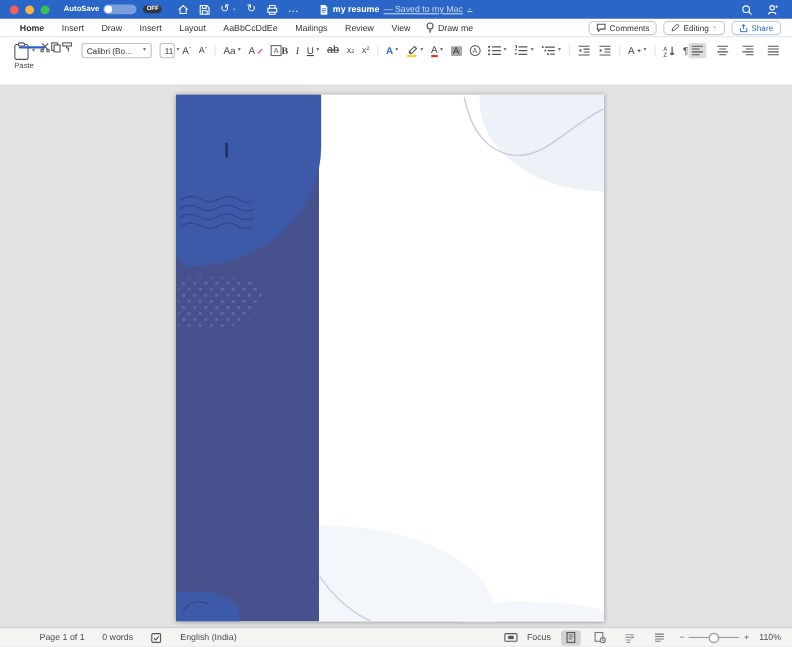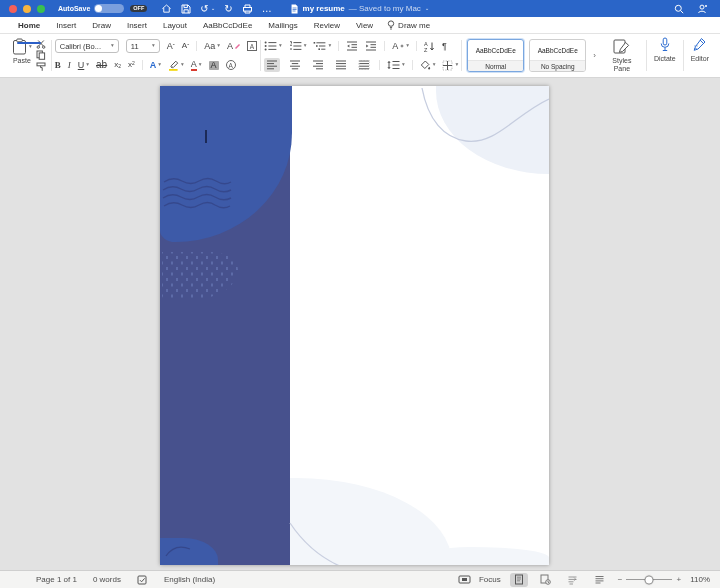--- a/index.html
+++ b/index.html
@@ -13,38 +13,38 @@
   .tl{width:8px;height:8px;border-radius:50%;}
   .tl.red{background:#f3605a;} .tl.yellow{background:#f6b43f;} .tl.green{background:#3ac04f;}
   .autosave{display:flex;align-items:center;gap:4px;margin-left:13px;font-size:7px;font-weight:bold;}
   .toggle{width:30px;height:9px;border-radius:5px;background:rgba(255,255,255,.38);display:flex;align-items:center;padding:1px;}
   .knob{width:7px;height:7px;border-radius:50%;background:#fff;}
   .offbadge{margin-left:2px;background:#33383f;color:#fff;font-size:5.5px;font-weight:bold;border-radius:4px;padding:1px 3px;line-height:1;}
   .qat{display:flex;align-items:center;gap:9px;margin-left:14px;font-size:10px;line-height:1;}
   .qat .uglyph{font-size:10px;}
   .title-center{position:absolute;left:50%;transform:translateX(-50%);display:flex;align-items:center;gap:4px;font-size:8px;white-space:nowrap;}
   .title-center .tname{font-weight:bold;}
-  .title-center .tsaved{color:rgba(255,255,255,.75);}
+  .title-center .tsaved{color:rgba(255,255,255,.75);text-decoration:underline;}
   .tbar-right{margin-left:auto;display:flex;align-items:center;gap:13px;margin-right:12px;}
 
   
   .tabrow{height:17px;background:#fff;border-bottom:1px solid #e3e3e3;display:flex;align-items:center;padding:0 10px;font-size:8px;color:#333;}
   .tab{padding:14px 8px;position:relative;cursor:default;}
   .tab.active{font-weight:bold;}
   .tab.active::after{content:"";position:absolute;left:7px;right:7px;bottom:0;height:2px;border-radius:2px;background:#2b5fc7;}
   .tellme{display:flex;align-items:center;gap:3px;padding:0 6px;}
   .tabrow-right{margin-left:auto;display:flex;align-items:center;gap:6px;}
   .pillbtn{display:flex;align-items:center;gap:3px;border:1px solid #c9c9c9;border-radius:4px;height:13px;padding:0 6px;font-size:7.5px;color:#333;background:#fff;}
   .pillbtn.sharebtn{color:#2b6bd0;border-color:#b9cdee;}
 
   
   .ribbon{height:44px;background:#fff;border-bottom:1px solid #d6d6d6;display:flex;align-items:stretch;padding:2px 4px 2px 6px;color:#555;}
   .vdiv{width:1px;background:#e4e4e4;margin:4px 3px;}
   .group{display:flex;padding:1px 2px;}
-  .gcol{display:flex;flex-direction:column;justify-content:space-between;padding:1px 0;}
+  .gcol{display:flex;flex-direction:row;justify-content:space-between;padding:1px 0;}
   .rrow{display:flex;align-items:center;gap:7px;height:18px;}
   .bigbtn{display:flex;flex-direction:column;align-items:center;justify-content:flex-start;gap:2px;font-size:7px;color:#444;padding:1px 4px;text-align:center;line-height:1.1;}
   .combo{border:1px solid #c0c0c0;border-radius:3px;height:14px;display:flex;align-items:center;justify-content:space-between;padding:0 4px;font-size:7.5px;color:#333;gap:3px;background:#fff;}
   .caret{font-size:5.5px;color:#777;line-height:1;}
   .glyph{font-size:9px;color:#444;line-height:1;display:inline-flex;align-items:center;}
   .ibtn{display:inline-flex;align-items:center;gap:2px;}
   .chip{background:#a9a9a9;color:#333;padding:0 2px;border-radius:1px;}
   .circleA{border:1px solid #666;border-radius:50%;width:10px;height:10px;display:inline-flex;align-items:center;justify-content:center;font-size:6.5px;}
   .boxA{border:1px solid #666;width:10px;height:10px;display:inline-flex;align-items:center;justify-content:center;font-size:6.5px;}
   .alignbtn{padding:2px 2px;border-radius:2px;}
@@ -164,20 +164,47 @@
   <span class="tab">View</span>
   <span class="tellme">
     <span>
         <svg width="8" height="11" viewBox="0 0 8 11">
           <circle cx="4" cy="3.6" r="2.7" fill="none" stroke="#555"></circle>
           <path d="M2.9 7.4h2.2M3.2 9h1.6" stroke="#555" fill="none"></path>
         </svg>
       </span>
     <span>Draw me</span>
   </span>
+  <div class="tabrow-right">
+    <span class="pillbtn">
+      <span>
+          <svg width="9" height="8" viewBox="0 0 9 8">
+            <path d="M1 1h7v4.5H4L2 7.5V5.5H1z" fill="none" stroke="#555"></path>
+          </svg>
+        </span>
+      <span>Comments</span>
+    </span>
+    <span class="pillbtn">
+      <span>
+          <svg width="8" height="8" viewBox="0 0 9 9">
+            <path d="M1 8l1-3 4.5-4 2 2-4.5 4z" fill="none" stroke="#555"></path>
+          </svg>
+        </span>
+      <span>Editing</span>
+      <span class="caret">⌄</span>
+    </span>
+    <span class="pillbtn sharebtn">
+      <span>
+          <svg width="8" height="9" viewBox="0 0 9 9">
+            <path d="M4.5 5.6V1M2.6 2.6 4.5 1l1.9 1.6M1.2 4.6v3.6h6.6V4.6" fill="none" stroke="#2b6bd0"></path>
+          </svg>
+        </span>
+      <span>Share</span>
+    </span>
+  </div>
 </div>
 
 <div class="ribbon">
 
   <div class="group">
     <span class="bigbtn">
       <span class="ibtn">
           <span>
             <svg width="15" height="17" viewBox="0 0 15 17">
               <rect x="1.5" y="2.5" width="12" height="13.5" rx="1.5" fill="none" stroke="#555"></rect>
@@ -211,21 +238,21 @@
     </div>
   </div>
   <div class="vdiv"></div>
 
   <div class="gcol">
     <div class="rrow">
       <span class="combo" style="width:64px;">
           <span>Calibri (Bo...</span>
           <span class="caret">▾</span>
         </span>
-      <span class="combo" style="width:34px;">
+      <span class="combo" style="width:14px;">
           <span>11</span>
           <span class="caret">▾</span>
         </span>
       <span class="glyph">
           <span>A</span>
           <span style="font-size:6px;vertical-align:top">ˆ</span>
         </span>
       <span class="glyph" style="font-size:8px">
           <span>A</span>
           <span style="font-size:6px">ˇ</span>

